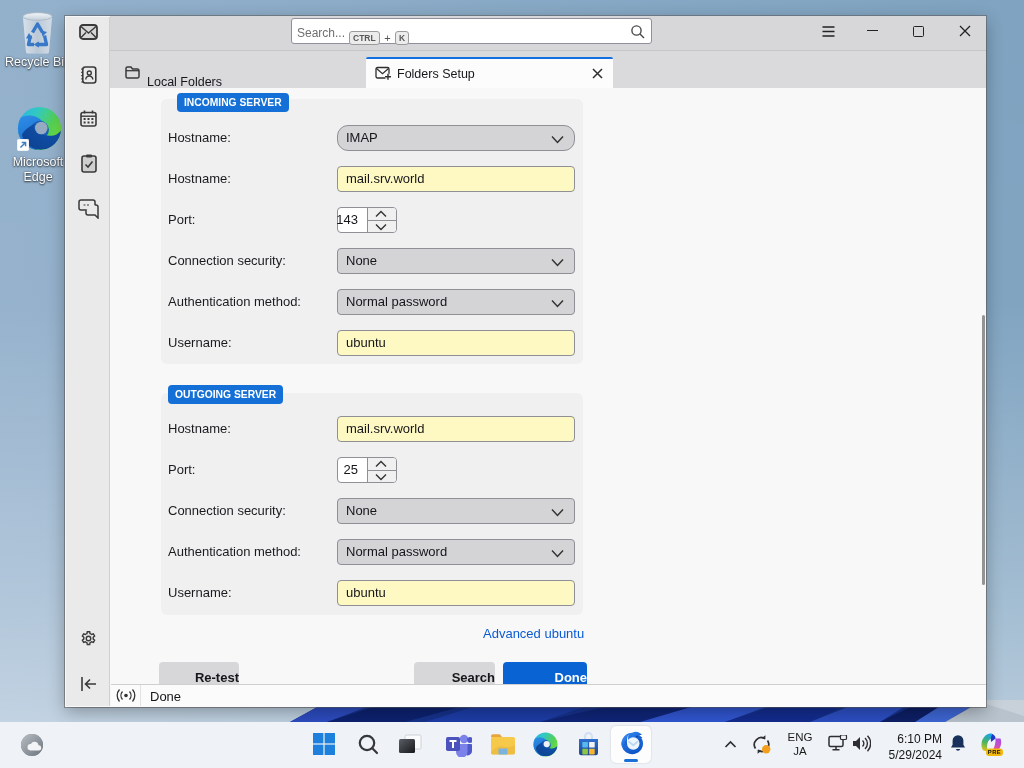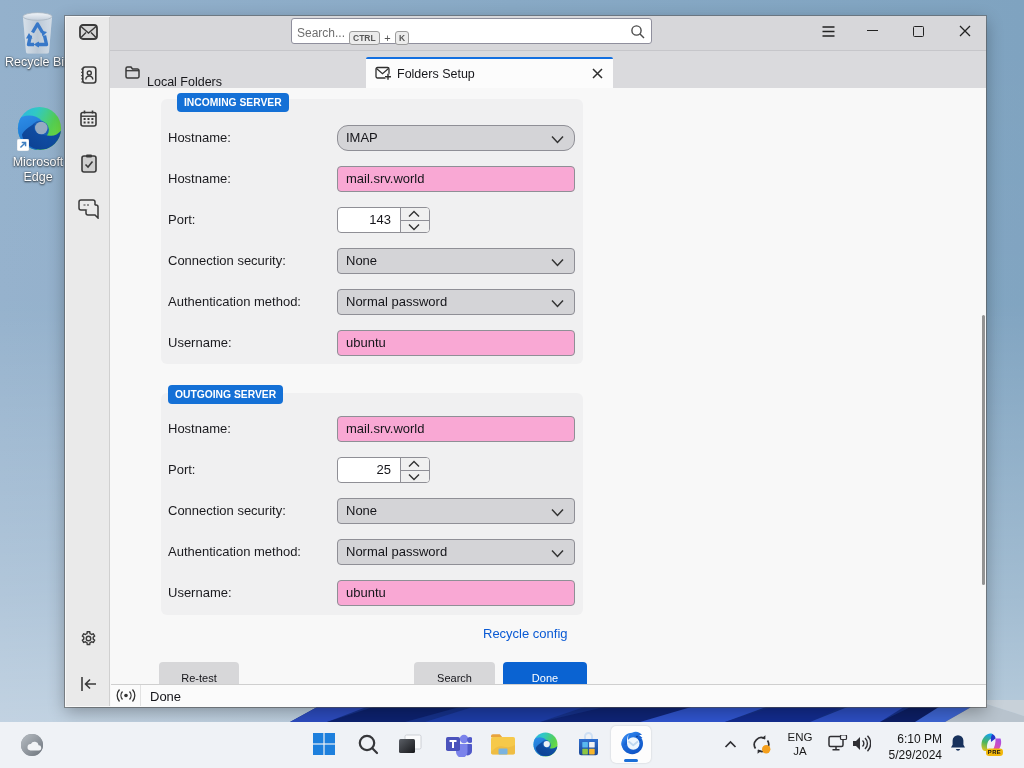--- a/index.html
+++ b/index.html
@@ -36,30 +36,30 @@
     border-top:2.5px solid #1470e0;box-sizing:border-box;border-radius:2px 2px 0 0;}
   .ttext{font-size:12.5px;color:#17171b;}
   
   .panel{position:absolute;left:161px;width:422px;background:#f0f0f1;border-radius:6px;}
   .badge{position:absolute;left:168px;height:19px;background:#1470d6;border-radius:4px;
     color:#fff;font-size:10.3px;font-weight:bold;letter-spacing:0;line-height:19px;padding:0 7px;}
   .flabel{position:absolute;left:168px;font-size:13px;color:#1b1b1f;line-height:26px;}
   .drop{position:absolute;left:337px;width:238px;height:26px;background:#d4d4d7;
     border:1px solid #8f8f96;border-radius:4px;box-sizing:border-box;font-size:13px;color:#15151a;
     line-height:24px;padding-left:8px;}
-  .inpt{position:absolute;left:337px;width:238px;height:26px;background:#f9a8d4;
+  .inpt{position:absolute;left:337px;width:238px;height:26px;background:#fef9c3;
     border:1px solid #8f8f96;border-radius:4px;box-sizing:border-box;font-size:13px;color:#15151a;
     line-height:24px;padding-left:8px;}
   .chev{position:absolute;right:10px;top:9px;width:13px;height:9px;}
-  .num{position:absolute;left:337px;width:93px;height:26px;background:#fff;
+  .num{position:absolute;left:337px;width:60px;height:26px;background:#fff;
     border:1px solid #8f8f96;border-radius:4px;box-sizing:border-box;font-size:13px;color:#15151a;}
   .spin{position:absolute;right:0;top:0;width:28px;height:24px;border-left:1px solid #8f8f96;
     background:#f0f0f0;border-radius:0 3px 3px 0;}
-  .btn{position:absolute;height:32px;background:#d7d7d9;border-radius:4px;font-size:11px;
-    color:#15151a;text-align:center;line-height:32px;}
+  .btn{position:absolute;height:32px;background:#d7d7d9;border-radius:4px;font-size:13px;
+    color:#15151a;text-align:right;line-height:32px;font-weight:bold;}
   
   #taskbar{position:absolute;left:0;top:722px;width:1024px;height:46px;background:#eff2f6;}
 </style>
 </head>
 <body>
 <div id="desk"></div>
 
 <svg class="abs" style="left:65px;top:700px;" width="959" height="22" viewBox="0 0 959 22" preserveAspectRatio="none">
   <polygon points="225,22 265,0 905,0 905,22" fill="#16328c"></polygon>
   <polygon points="225,22 265,0 320,0 262,22" fill="#2d4cc0"></polygon>
@@ -232,21 +232,21 @@
 <div class="drop" style="top:498px;">None<svg class="chev" viewBox="0 0 13 9">
       <path d="M1 1.5 L6.5 7.5 L12 1.5" fill="none" stroke="#333" stroke-width="1.5"></path>
     </svg></div>
 <div class="flabel" style="top:539px;">Authentication method:</div>
 <div class="drop" style="top:539px;">Normal password<svg class="chev" viewBox="0 0 13 9">
       <path d="M1 1.5 L6.5 7.5 L12 1.5" fill="none" stroke="#333" stroke-width="1.5"></path>
     </svg></div>
 <div class="flabel" style="top:580px;">Username:</div>
 <div class="inpt" style="top:580px;">ubuntu</div>
 
-<div class="abs" style="left:483px;top:626px;white-space:nowrap;font-size:13px;color:#0a5ad4;">Recycle config</div>
+<div class="abs" style="left:483px;top:626px;white-space:nowrap;font-size:13px;color:#0a5ad4;">Advanced ubuntu</div>
 <div class="btn" style="left:159px;top:662px;width:80px;">Re-test</div>
 <div class="btn" style="left:414px;top:662px;width:81px;">Search</div>
 <div class="btn" style="left:503px;top:662px;width:84px;background:#0a63d2;color:#fff;">Done</div>
 
 <div class="abs" id="scrollthumb" style="left:982px;top:315px;width:3px;height:270px;background:#939393;border-radius:2px;"></div>
 
 <svg class="abs sbz" style="left:116px;top:688px;" width="20" height="15" viewBox="0 0 20 15">
   <circle cx="10" cy="7.5" r="1.8" fill="#333"></circle>
   <path d="M6.5 3.5 A6 6 0 0 0 6.5 11.5" fill="none" stroke="#333" stroke-width="1.3"></path>
   <path d="M13.5 3.5 A6 6 0 0 1 13.5 11.5" fill="none" stroke="#333" stroke-width="1.3"></path>

